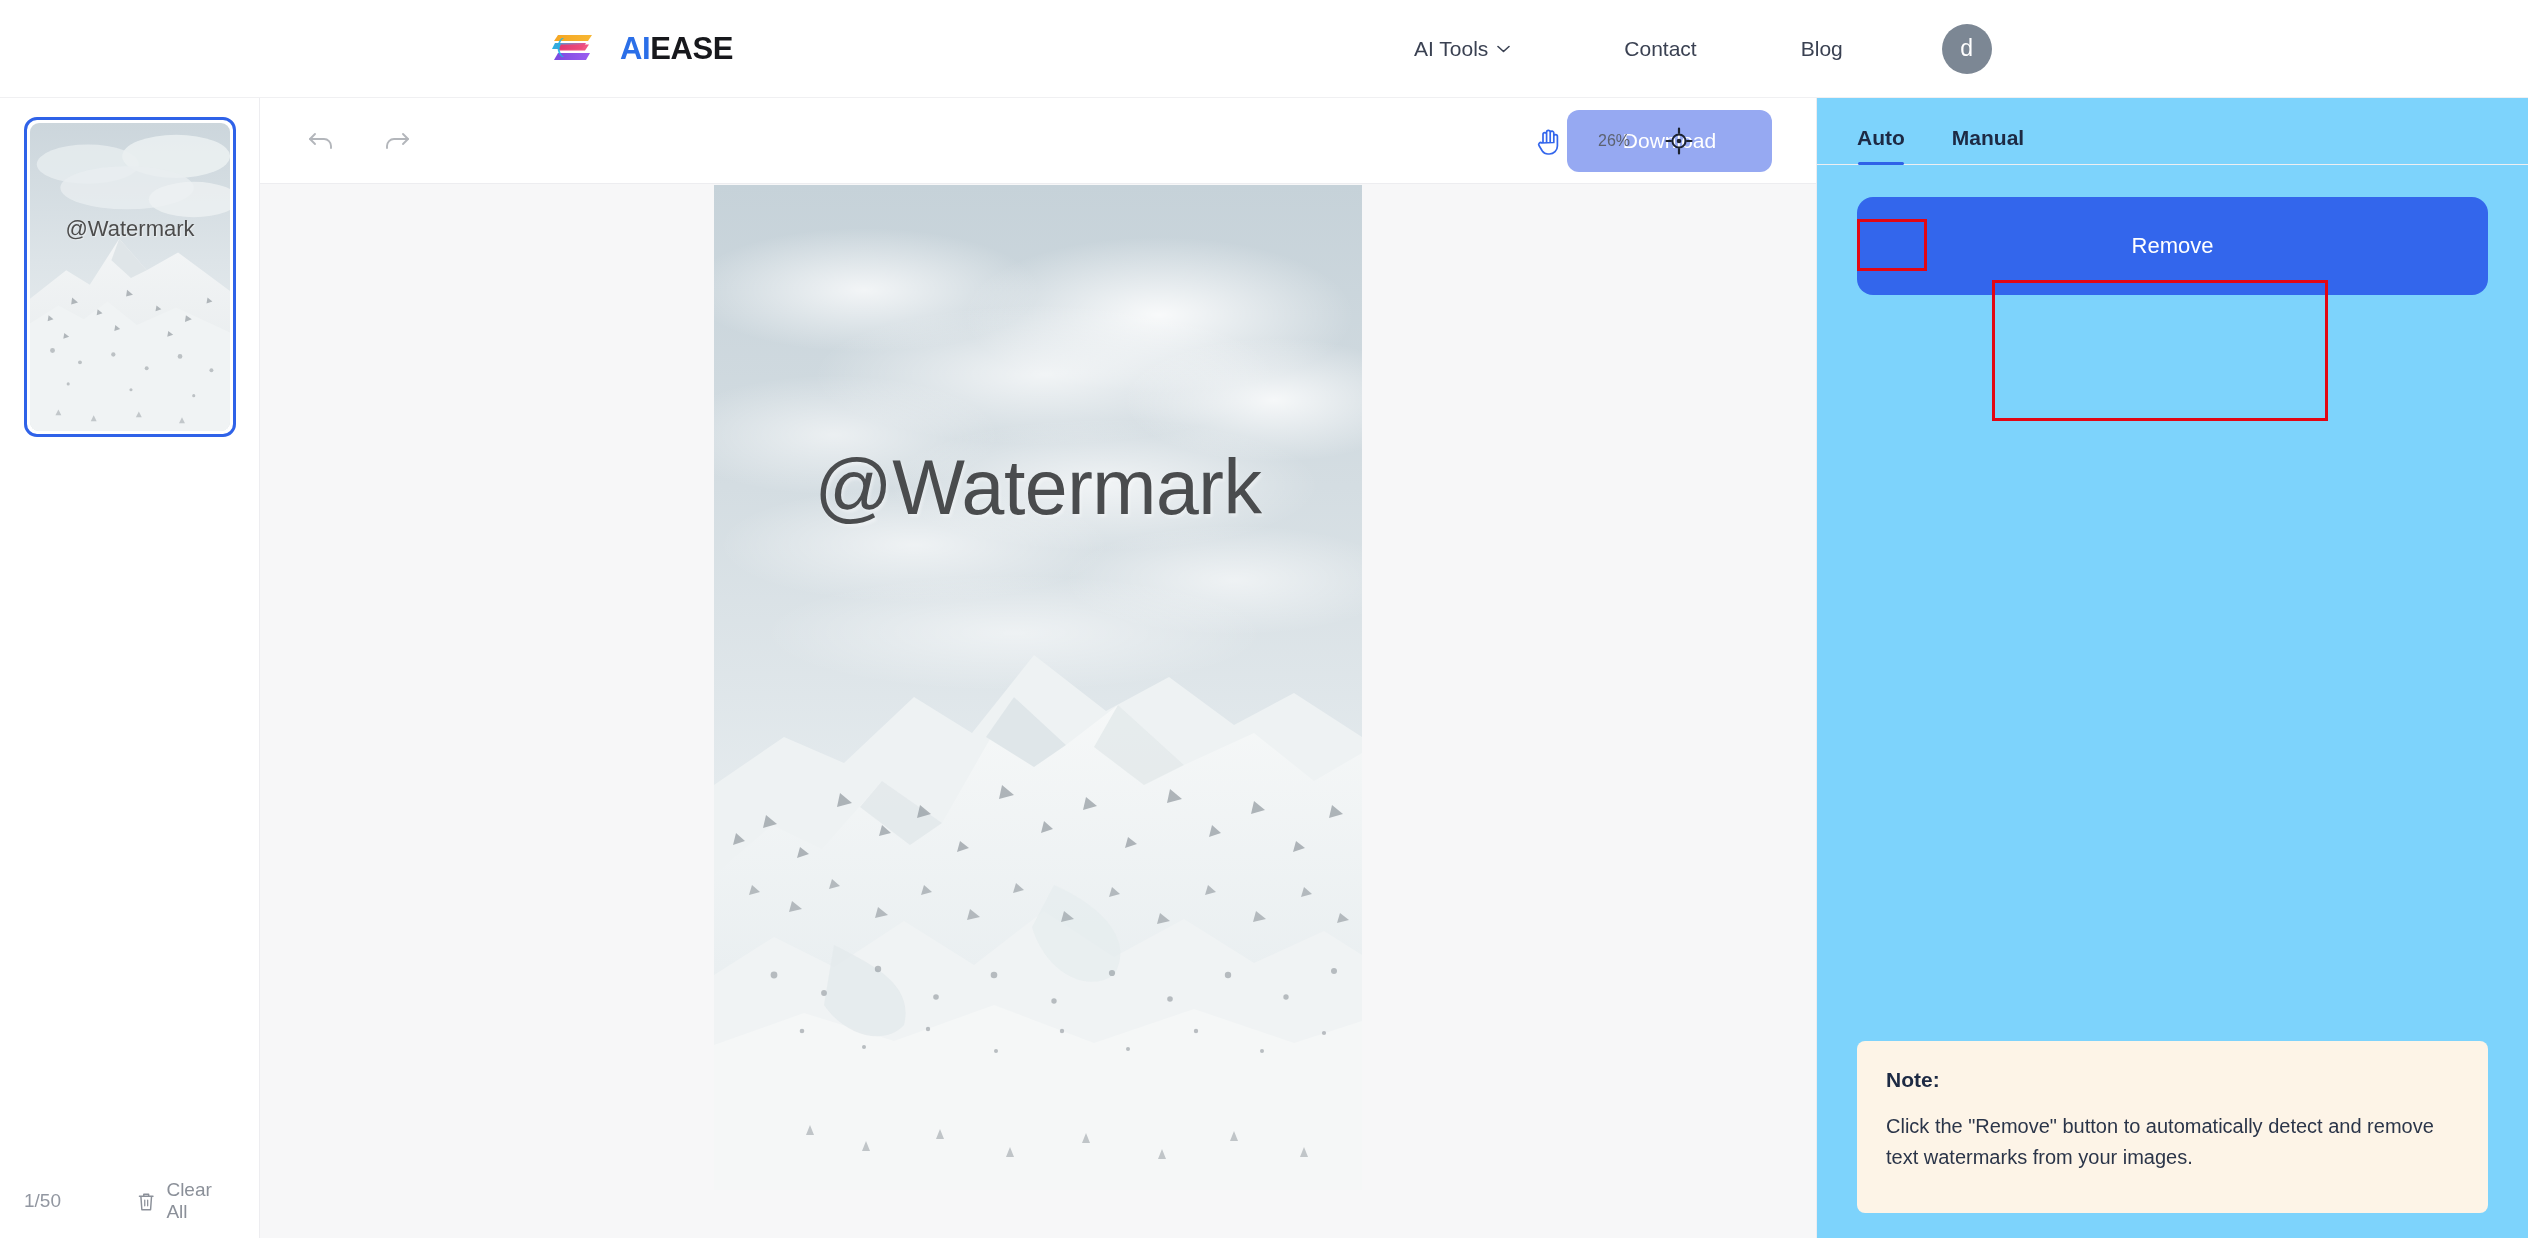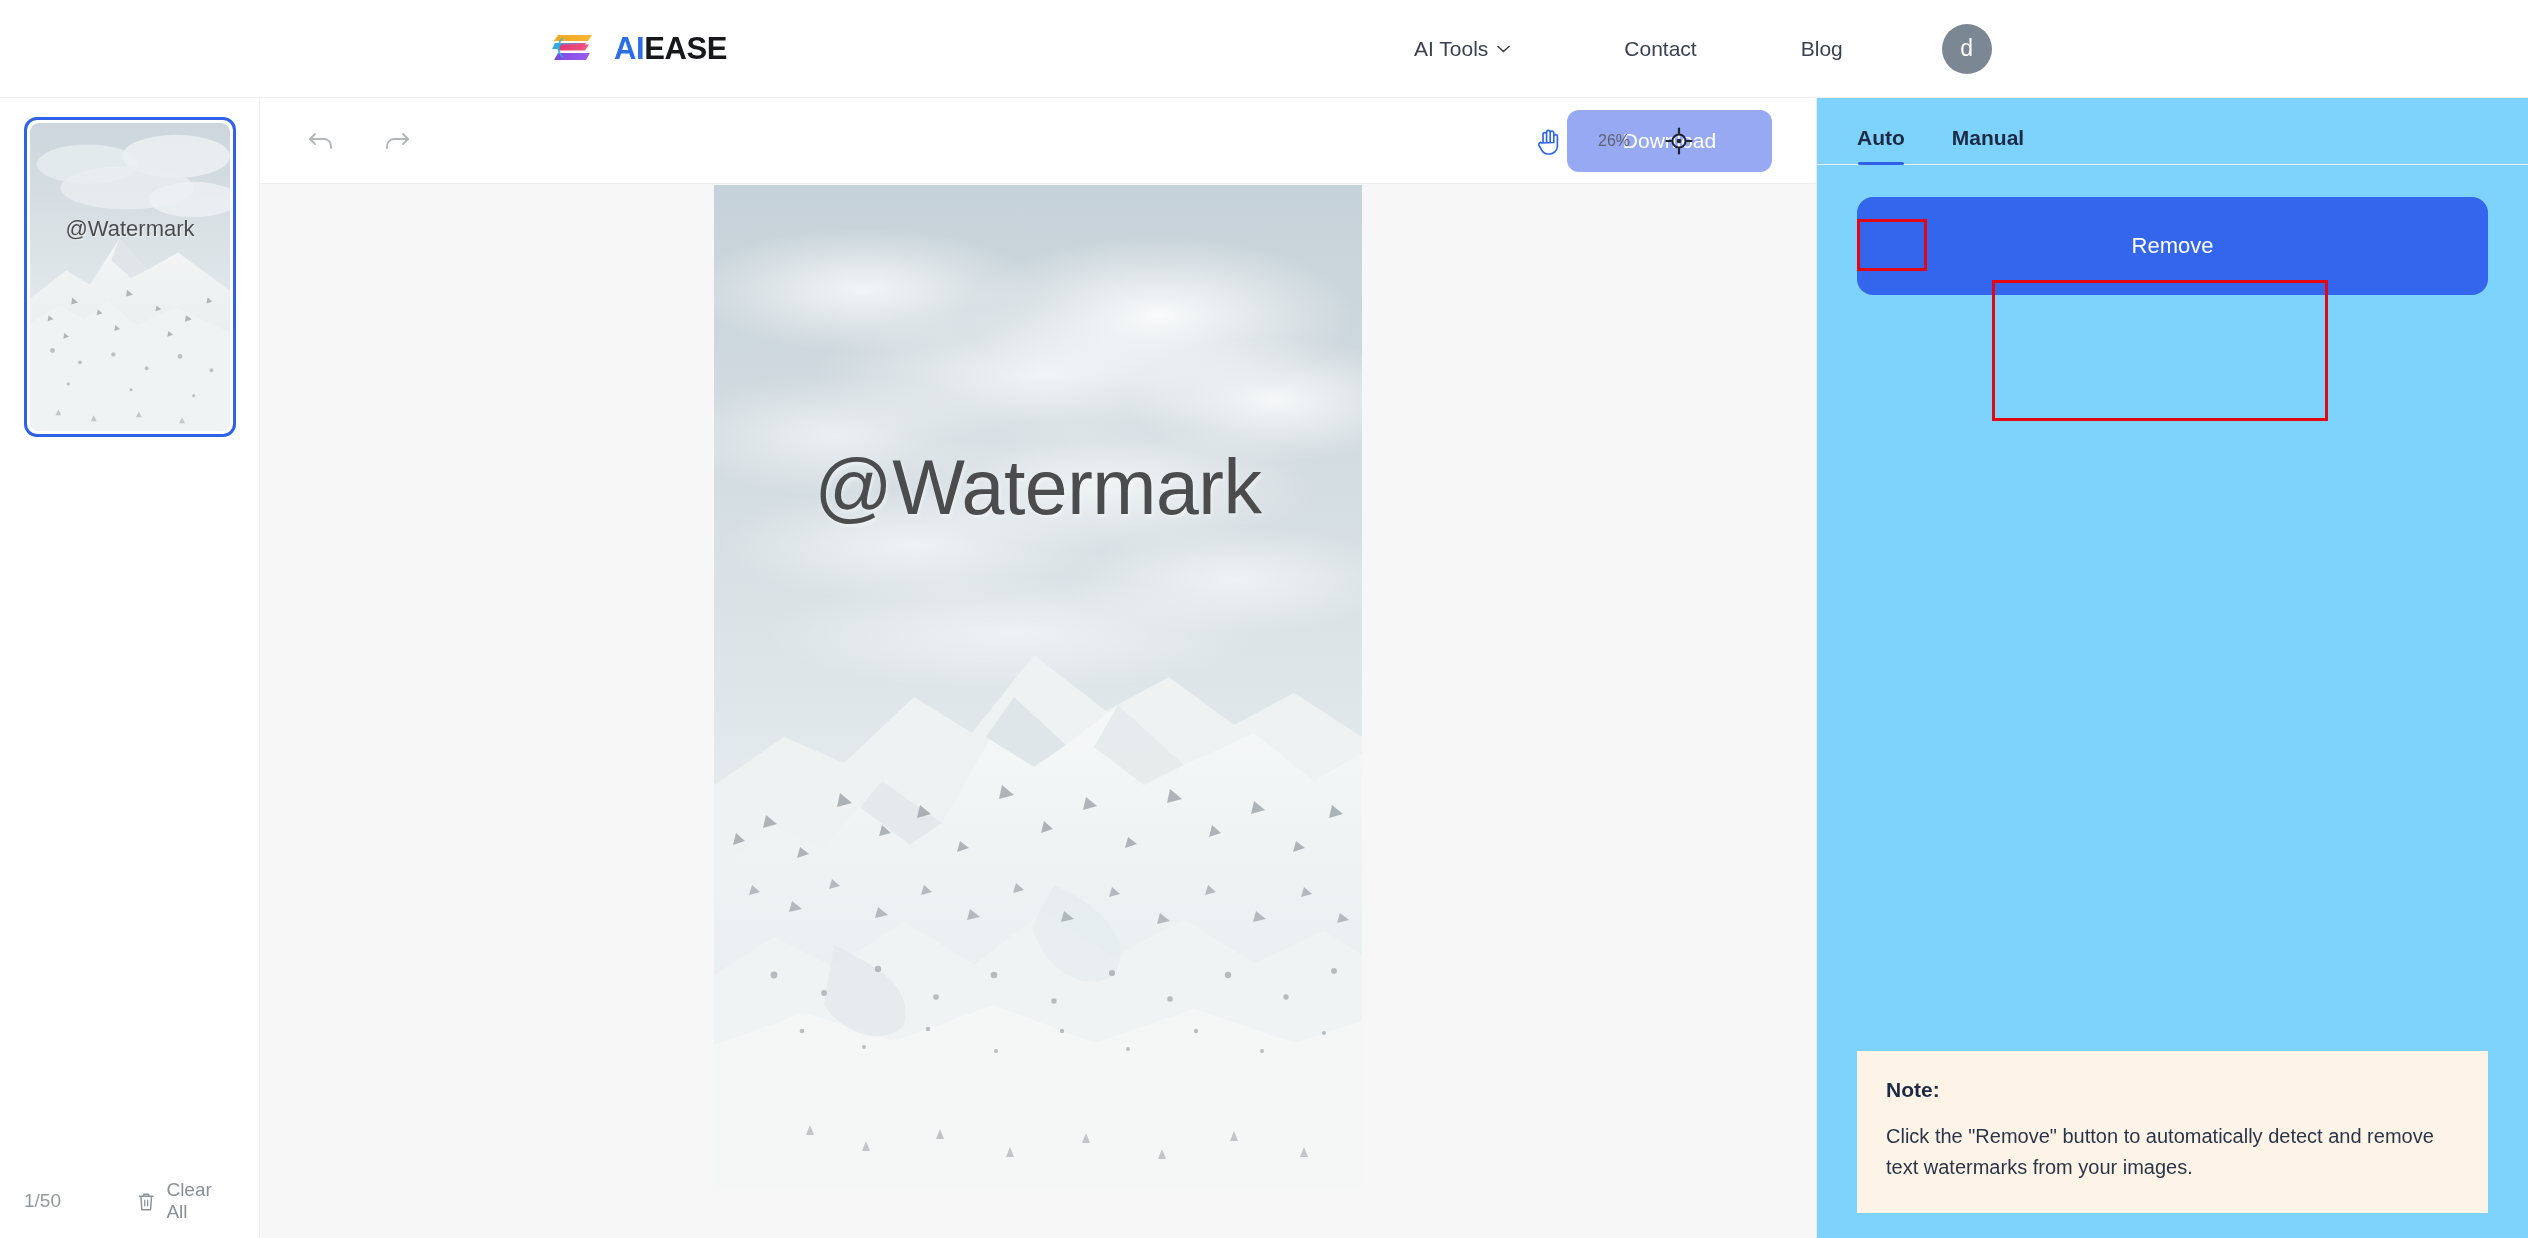--- a/index.html
+++ b/index.html
@@ -18,21 +18,21 @@
   .header {
     height: 98px; min-height: 98px;
     background: #ffffff;
     display: flex; align-items: center;
     position: relative;
     border-bottom: 1px solid #f0f0f2;
   }
   .brand {
     position: absolute; left: 552px; top: 50%;
     transform: translateY(-50%);
-    display: flex; align-items: center; gap: 18px;
+    display: flex; align-items: center; gap: 24px;
   }
   .brand-logo { width: 44px; height: 34px; display: block; }
   .brand-text { font-size: 31px; font-weight: 700; letter-spacing: -0.4px; line-height: 1; }
   .brand-ai { color: #2b6fe8; }
   .brand-ease { color: #17181c; }
 
   .nav {
     position: absolute; left: 1414px; top: 50%;
     transform: translateY(-50%);
     display: flex; align-items: center; justify-content: flex-end;
@@ -203,22 +203,22 @@
     background: #3366ec;
     color: #ffffff;
     border: none; border-radius: 16px;
     font-size: 22px; font-family: inherit;
     cursor: pointer;
   }
 
   .note-box {
     position: absolute; left: 40px; right: 40px; bottom: 25px;
     background: #fdf4e7;
-    border-radius: 0;
-    padding: 27px 29px 30px 29px;
+    border-radius: 8px;
+    padding: 27px 29px 40px 29px;
   }
   .note-title { font-size: 21px; font-weight: 700; color: #1d2a44; }
   .note-text { margin-top: 19px; font-size: 20px; line-height: 1.55; color: #2b3549; }
 
   
   .annot { position: absolute; border: 3px solid #e30613; pointer-events: none; z-index: 50; }
   #annot-auto { left: 1857px; top: 219px; width: 70px; height: 52px; }
   #annot-remove { left: 1992px; top: 280px; width: 336px; height: 141px; }
 </style>
 </head>

